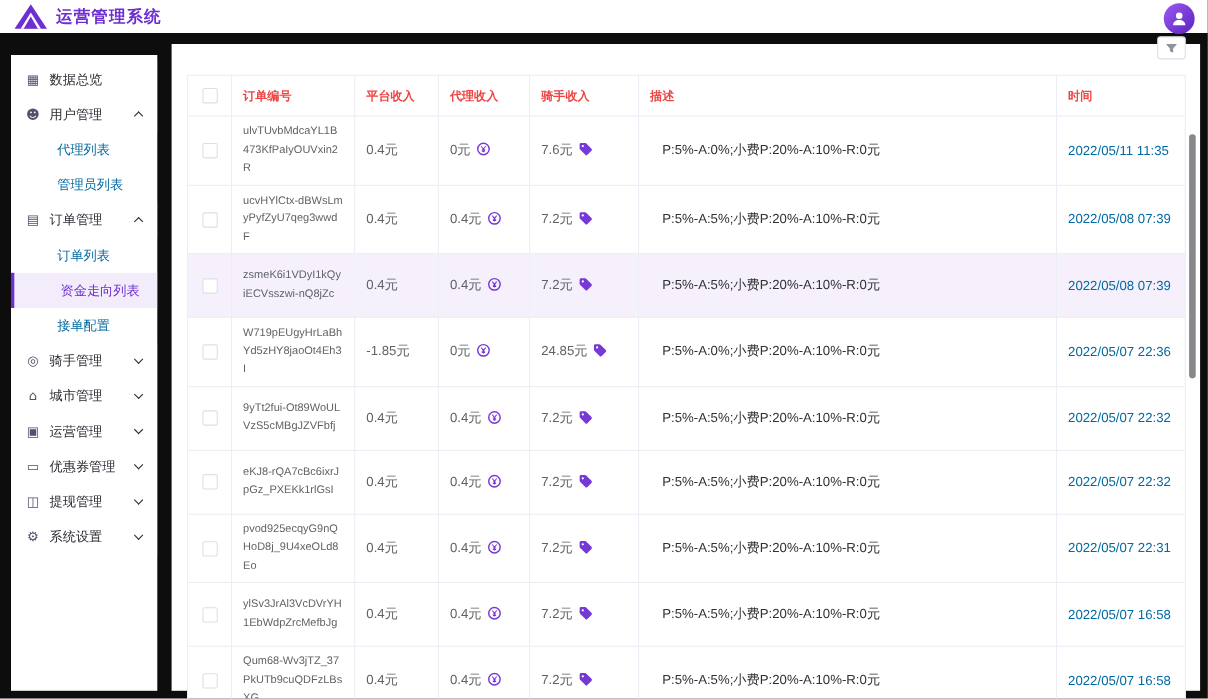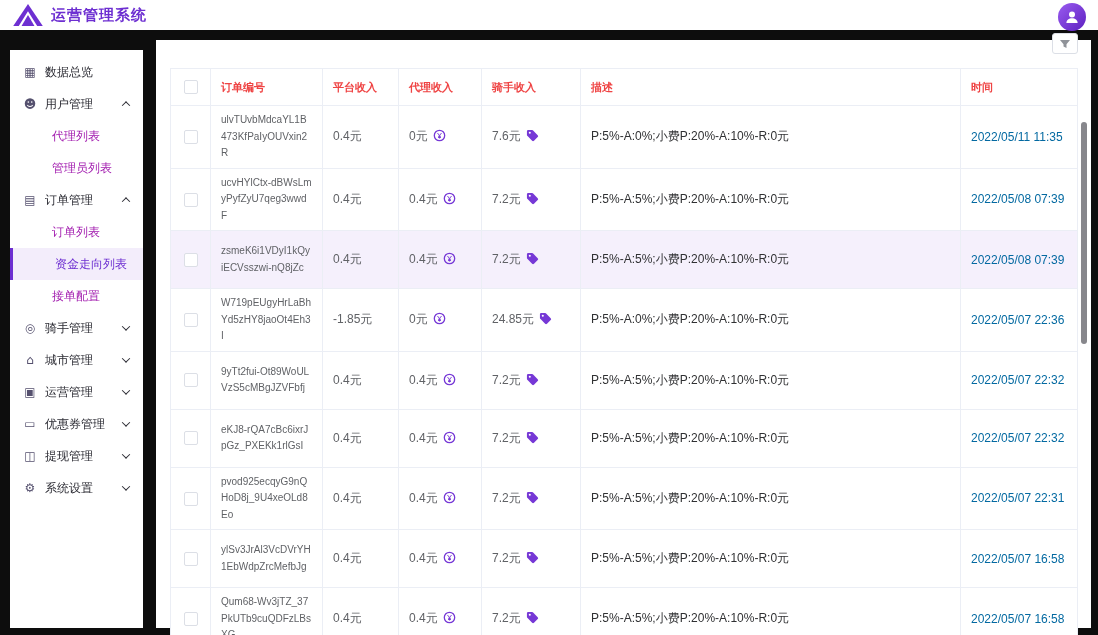--- a/index.html
+++ b/index.html
@@ -24,39 +24,39 @@
   .menu { padding-top:6px; }
   .menu-item { height:32px; display:flex; align-items:center; padding:0 12px; cursor:pointer; background:#fff; }
   .menu-icon { width:16px; flex:none; font-size:12px; line-height:1; color:#55506e; margin-right:7px; text-align:center;
                font-family:"DejaVu Sans",sans-serif; }
   .menu-label { flex:1; font-size:12px; color:#2b2b33; white-space:nowrap; }
   .chev-wrap { flex:none; width:10px; height:10px; display:flex; align-items:center; justify-content:center; }
   .chev-wrap.hide { visibility:hidden; }
   .chev { display:block; width:6px; height:6px; border-right:1.3px solid #2b2b33; border-bottom:1.3px solid #2b2b33;
           transform:rotate(45deg) translate(-1px,-1px); }
   .chev.up { transform:rotate(-135deg) translate(-1px,-1px); }
-  .submenu-item { height:32px; display:flex; align-items:center; padding-left:42px; font-size:12px; color:#a21caf; cursor:pointer; }
+  .submenu-item { height:32px; display:flex; align-items:center; padding-left:42px; font-size:12px; color:#0369a1; cursor:pointer; }
   .submenu-item.active { color:var(--accent,#6D2FD1); background:var(--accent-light,#F3EDFB);
                          border-left:3px solid var(--accent,#6D2FD1); }
   
   .content { position:absolute; left:156px; top:40px; width:935px; height:588px; background:#fff; }
   .card-tool { position:absolute; top:-7px; right:13px; width:26px; height:21px; background:#fff;
                border:1px solid #dcdfe6; border-radius:3px; cursor:pointer;
                display:flex; align-items:flex-end; justify-content:center; padding-bottom:3px; }
   .table-wrap { position:absolute; left:14px; top:28px; width:907px; }
   table { border-collapse:collapse; width:907px; table-layout:fixed; background:#fff; }
   th,td { border:1px solid #EBEEF5; text-align:left; vertical-align:middle; overflow:hidden; }
   thead th { height:37px; padding:0 10px; font-size:11px; color:#ef4444; font-weight:bold; }
   tbody td { height:58px; padding:6px 10px; font-size:12px; color:#606266; }
   tr.highlighted td { background:var(--highlight-row,#F5F0FC); }
   .checkbox-col { text-align:center; padding:0 !important; }
   .checkbox { display:inline-block; width:14px; height:14px; border:1px solid #DCDFE6; border-radius:2px; background:#fff;
               vertical-align:middle; cursor:pointer; }
   .order-id { display:block; font-size:10px; color:#606266; word-break:break-all; line-height:1.65; }
-  .desc-text { color:#303133; }
+  .desc-text { color:#303133;margin-left:11px; }
   .time-text { color:#0369a1; }
   .cell-icon { display:inline-block; margin-left:5px; vertical-align:-2px; }
   .cell-icon svg { display:block; }
   .scroll-thumb { position:absolute; right:4px; top:82px; width:6px; height:222px; border-radius:3px;
                   background:#87878c; cursor:pointer; }
 </style>
 </head>
 <body>
 
 <header class="topbar">

